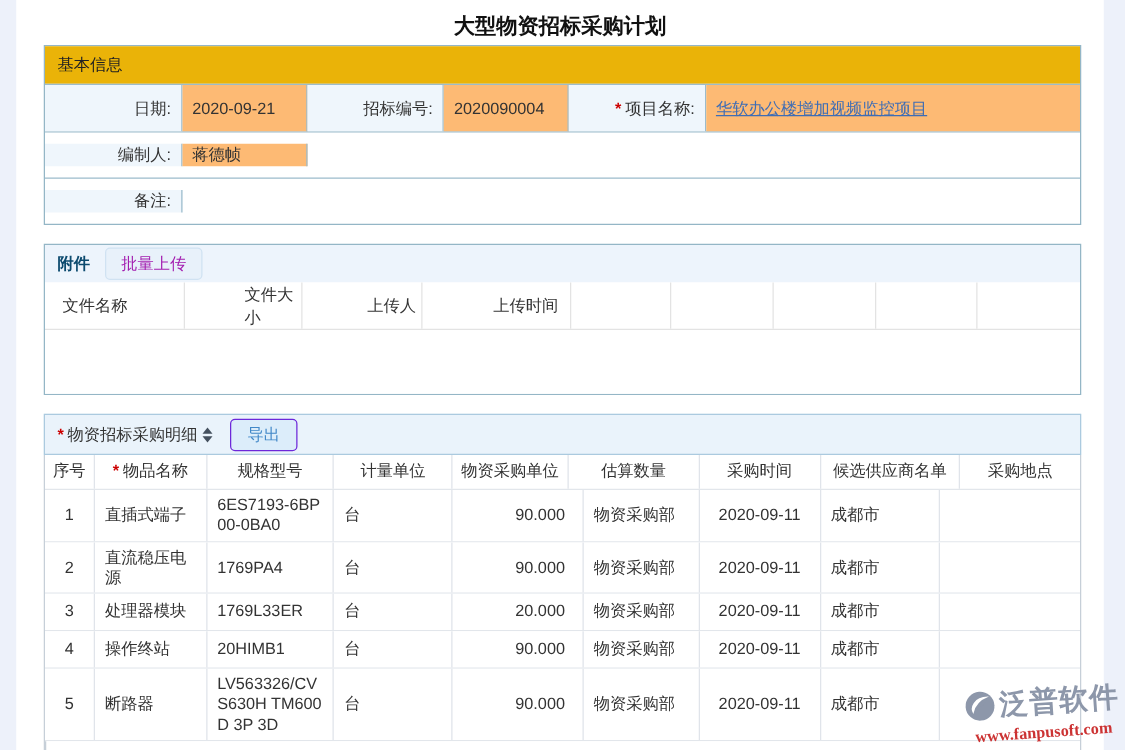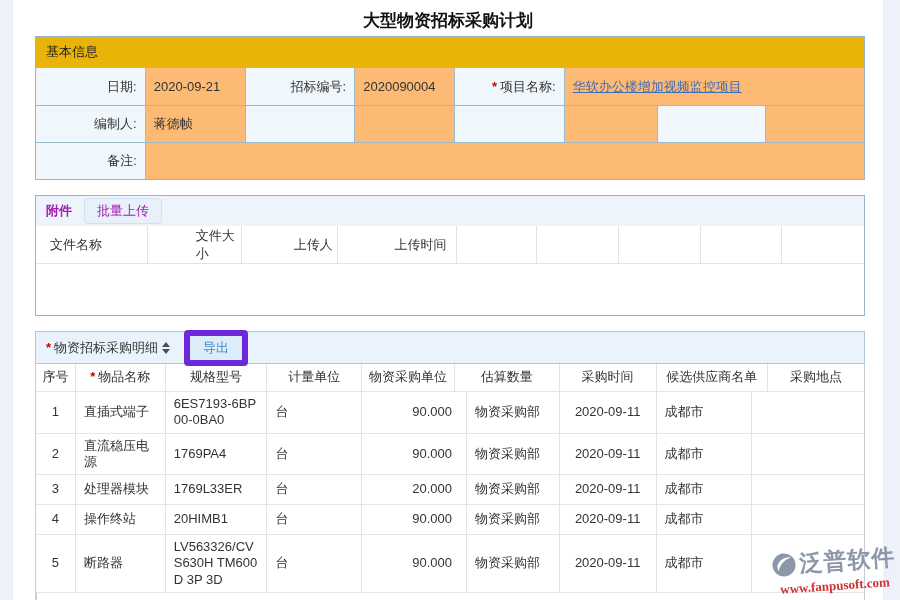--- a/index.html
+++ b/index.html
@@ -24,28 +24,28 @@
   }
   .bi-row{display:flex;border-top:1px solid #9cbccb;}
   .bi-cell{
     box-sizing:border-box;display:flex;align-items:center;
     border-right:1px solid #9cbccb;overflow:hidden;background:#fdba74;
   }
   .bi-row .bi-cell:last-child{border-right:none;}
   .bi-label{background:#eff6fc;justify-content:flex-end;padding-right:8px;color:#333;}
   .bi-value{padding-left:8px;}
   .row-h38{min-height:37px;}
-  .row-h37{min-height:36px;}
+  .row-h37{min-height:36px;align-items:center;}
   .req{color:#cc0000;margin-right:3px;font-weight:bold;}
   a.project-link{color:#3e6db5;text-decoration:underline;cursor:pointer;}
 
   
   .att-box{border:1px solid #94b6c6;margin-bottom:15px;}
   .att-header{background:#edf4fc;height:30px;box-sizing:border-box;display:flex;align-items:center;padding-left:10px;}
-  .att-title{font-weight:bold;color:#a21caf;}
+  .att-title{font-weight:bold;color:#0c4a6e;}
   .btn-upload{
     margin-left:12px;background:#e8f1fa;border:1px solid #d0e2f2;border-radius:4px;
     color:#a21caf;font-size:13px;padding:3px 12px;cursor:pointer;
     font-family:"Liberation Sans","DejaVu Sans",sans-serif;
   }
   .att-cols{display:flex;background:#fff;border-bottom:1px solid #e3e3e3;gap:48px;}
   .att-col{
     box-sizing:border-box;min-height:37px;display:flex;align-items:center;justify-content:center;
     border-right:1px solid #e3e3e3;color:#333;
   }
@@ -56,21 +56,21 @@
   
   .dt-header{
     background:#eaf3fb;border:1px solid #abcadf;height:33px;box-sizing:border-box;
     display:flex;align-items:center;padding-left:10px;
   }
   .dt-header-title{color:#333;}
   .sort-spinner{display:inline-flex;flex-direction:column;margin-left:4px;cursor:pointer;}
   .sort-spinner .tri-up{width:0;height:0;border-left:4px solid transparent;border-right:4px solid transparent;border-bottom:5px solid #44505e;margin-bottom:2px;}
   .sort-spinner .tri-down{width:0;height:0;border-left:4px solid transparent;border-right:4px solid transparent;border-top:5px solid #44505e;}
   .btn-export{
-    margin-left:14px;background:#dcedfa;border:6px solid #6d28d9;border-radius:4px;
+    margin-left:14px;background:#dcedfa;border:1px solid #6d28d9;border-radius:4px;
     color:#4288c8;font-size:13px;padding:3px 13px;cursor:pointer;
     font-family:"Liberation Sans","DejaVu Sans",sans-serif;
   }
   .dt-table{border-left:1px solid #c6cfd8;border-right:1px solid #c6cfd8;}
   .dt-row{display:flex;border-bottom:1px solid #e2e6eb;background:#fff;}
   .dt-cell{
     box-sizing:border-box;border-right:1px solid #e0e4ea;
     display:flex;align-items:center;min-height:29px;
     padding:4px 8px;color:#333;word-break:break-all;line-height:1.25;
   }

